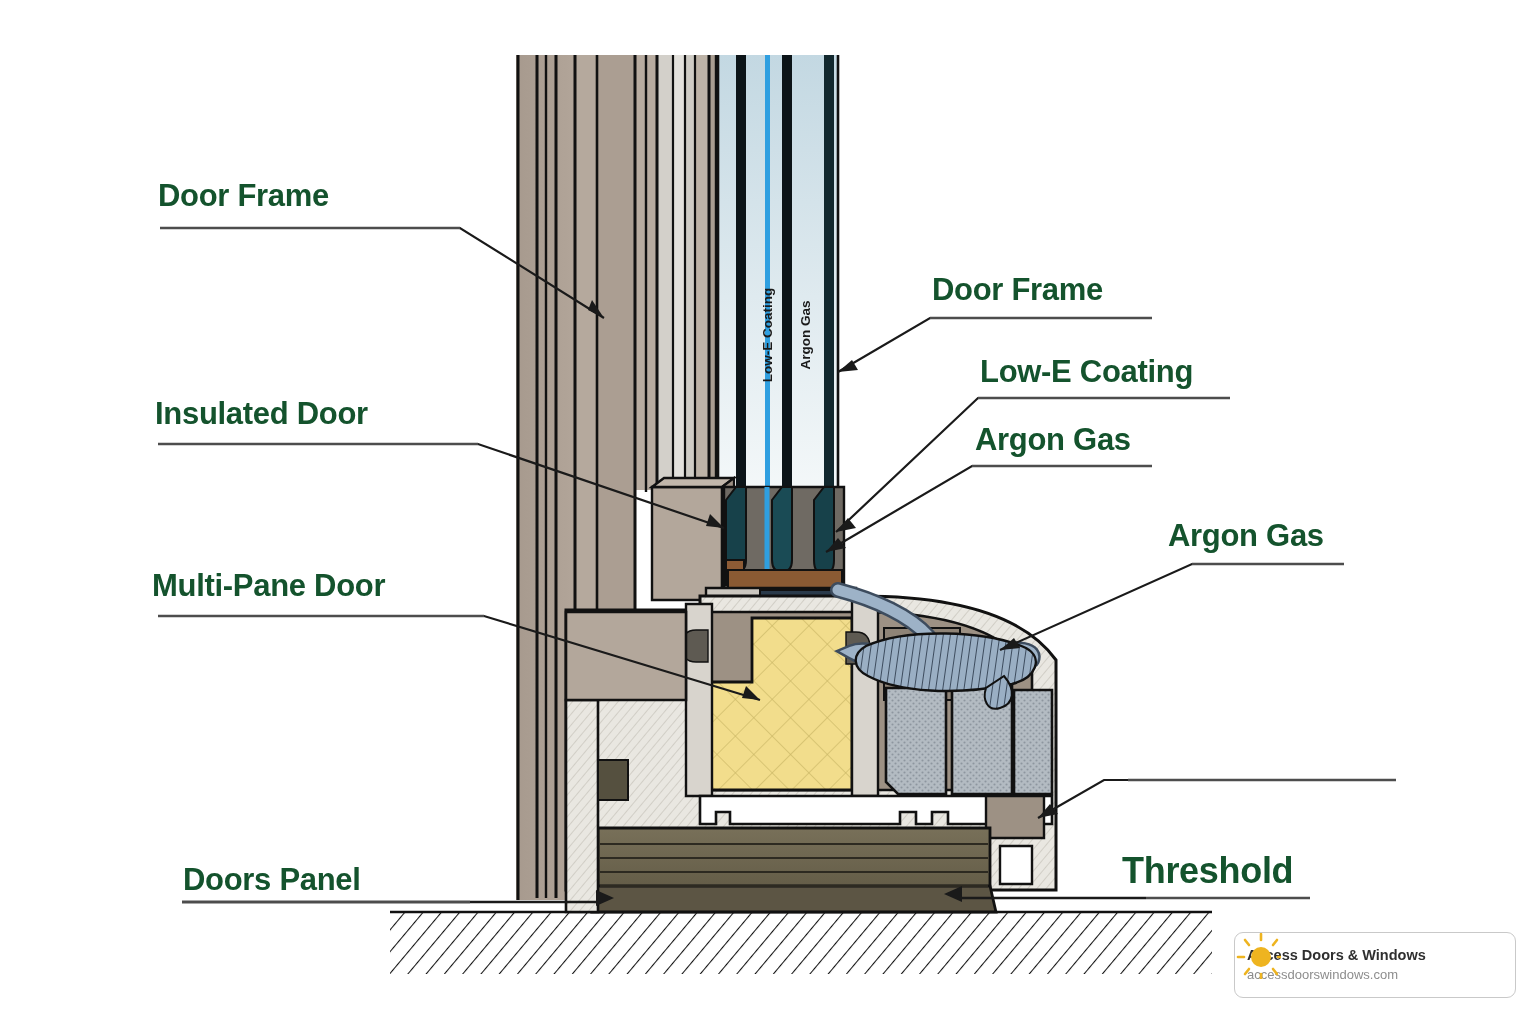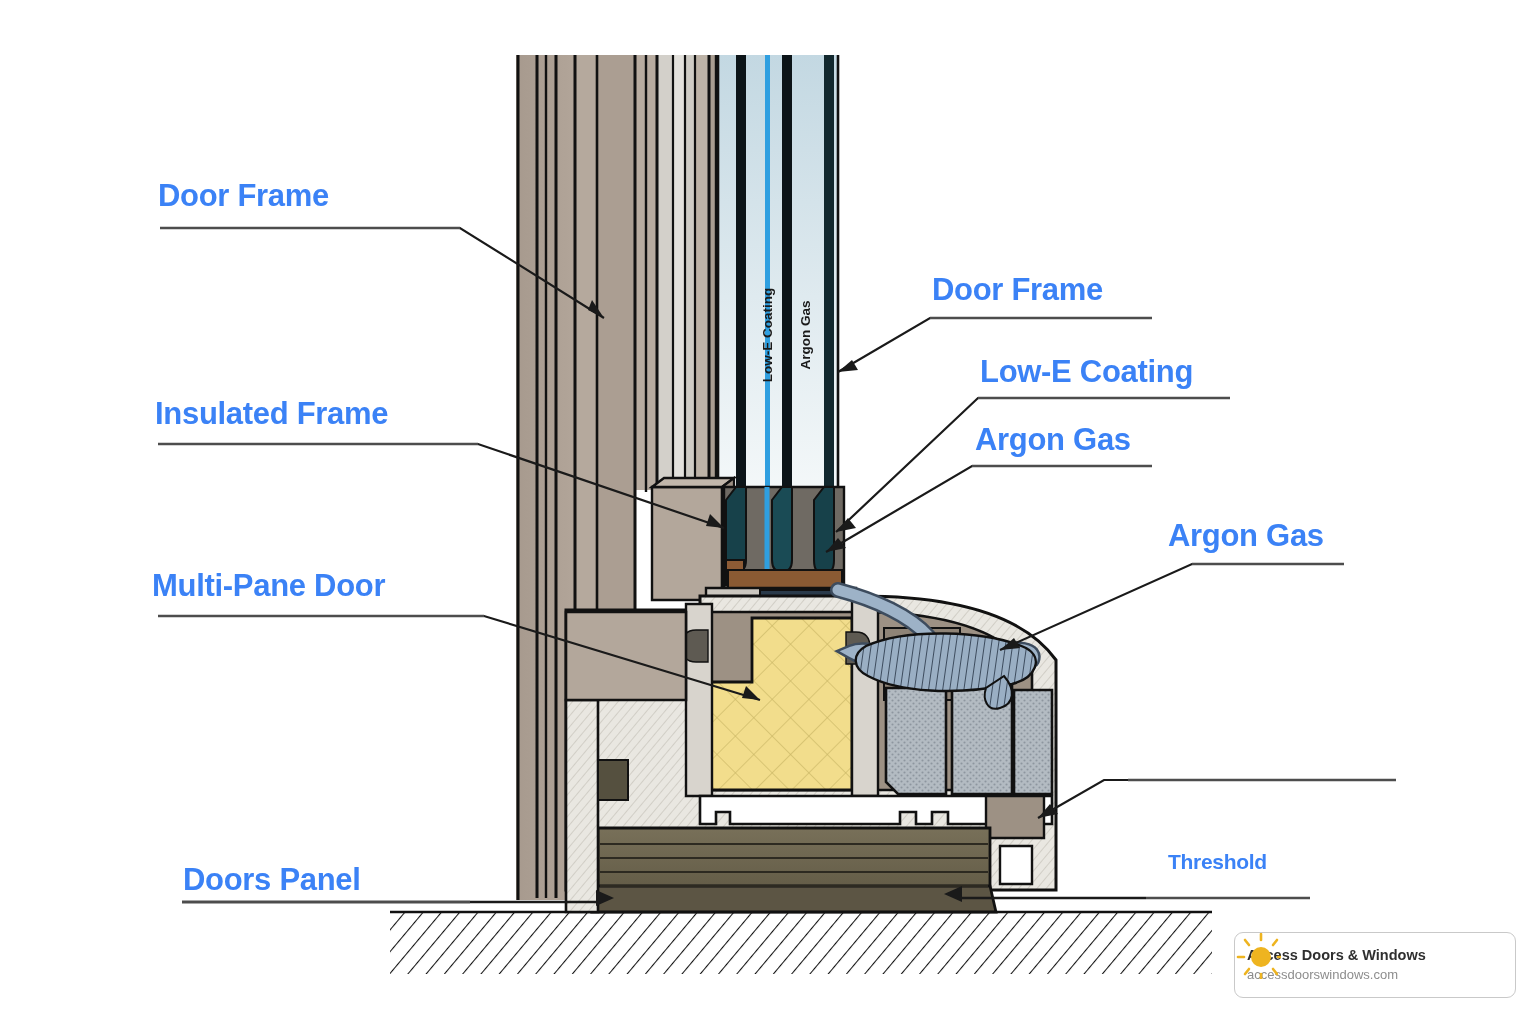--- a/index.html
+++ b/index.html
@@ -2,21 +2,21 @@
 <html><head>
 <meta charset="utf-8">
 <title>Door Cross-Section Diagram</title>
 <style>
   html,body{margin:0;padding:0;background:#ffffff;}
   body{width:1536px;height:1024px;overflow:hidden;
        font-family:"Liberation Sans","DejaVu Sans",sans-serif;}
   #stage{position:relative;width:1536px;height:1024px;background:#fff;}
   #stage svg{position:absolute;left:0;top:0;}
 
-  .lbl{position:absolute;font-weight:bold;color:#3b82f6;white-space:nowrap;
+  .lbl{position:absolute;font-weight:bold;color:#14532d;white-space:nowrap;
        font-family:"Liberation Sans","DejaVu Sans",sans-serif;
        letter-spacing:-0.3px;}
 
   .logo-box{position:absolute;background:#ffffff;border:1px solid #c9c9c9;
             border-radius:9px;box-sizing:border-box;display:flex;
             align-items:center;padding:0 12px;}
   .logo-text{display:flex;flex-direction:column;justify-content:center;}
   .logo-name{font-size:14.5px;font-weight:bold;color:#2f2f2f;line-height:1.35;}
   .logo-url{font-size:13px;color:#8d8d8d;line-height:1.35;}
   .logo-sun{margin-left:8px;flex:0 0 auto;}
@@ -270,36 +270,36 @@
     <line x1="1230" y1="398" x2="978" y2="398"></line>
     <line x1="1152" y1="466" x2="972" y2="466"></line>
     <line x1="1344" y1="564" x2="1192" y2="564"></line>
     <line x1="1128" y1="780" x2="1396" y2="780"></line>
     <line x1="1146" y1="898" x2="1310" y2="898"></line>
   </g>
 </svg>
 
 <div class="lbl" style="left:158px;top:178px;font-size:31px;">Door Frame</div>
 
-<div class="lbl" style="left:155px;top:396px;font-size:31px;">Insulated Frame</div>
+<div class="lbl" style="left:155px;top:396px;font-size:31px;">Insulated Door</div>
 
 <div class="lbl" style="left:152px;top:568px;font-size:31px;">Multi-Pane Door</div>
 
 <div class="lbl" style="left:183px;top:862px;font-size:31px;">Doors Panel</div>
 
 <div class="lbl" style="left:932px;top:272px;font-size:31px;">Door Frame</div>
 
 <div class="lbl" style="left:980px;top:354px;font-size:31px;">Low-E Coating</div>
 
 <div class="lbl" style="left:975px;top:422px;font-size:31px;">Argon Gas</div>
 
 <div class="lbl" style="left:1168px;top:518px;font-size:31px;">Argon Gas</div>
 
 
-<div class="lbl" style="left:1168px;top:850px;font-size:21px;">Threshold</div>
+<div class="lbl" style="left:1122px;top:850px;font-size:36px;">Threshold</div>
 
 <div class="logo-box" style="left:1234px;top:932px;width:282px;height:66px;">
   <div class="logo-text">
     <div class="logo-name">Access Doors &amp; Windows</div>
     <div class="logo-url">accessdoorswindows.com</div>
   </div>
   <div class="logo-sun">
     <svg width="46" height="46" viewBox="0 0 46 46">
       <circle cx="26" cy="24" r="10" fill="#eeb420"></circle>
       <g stroke="#eeb420" stroke-width="2.6" stroke-linecap="round">

